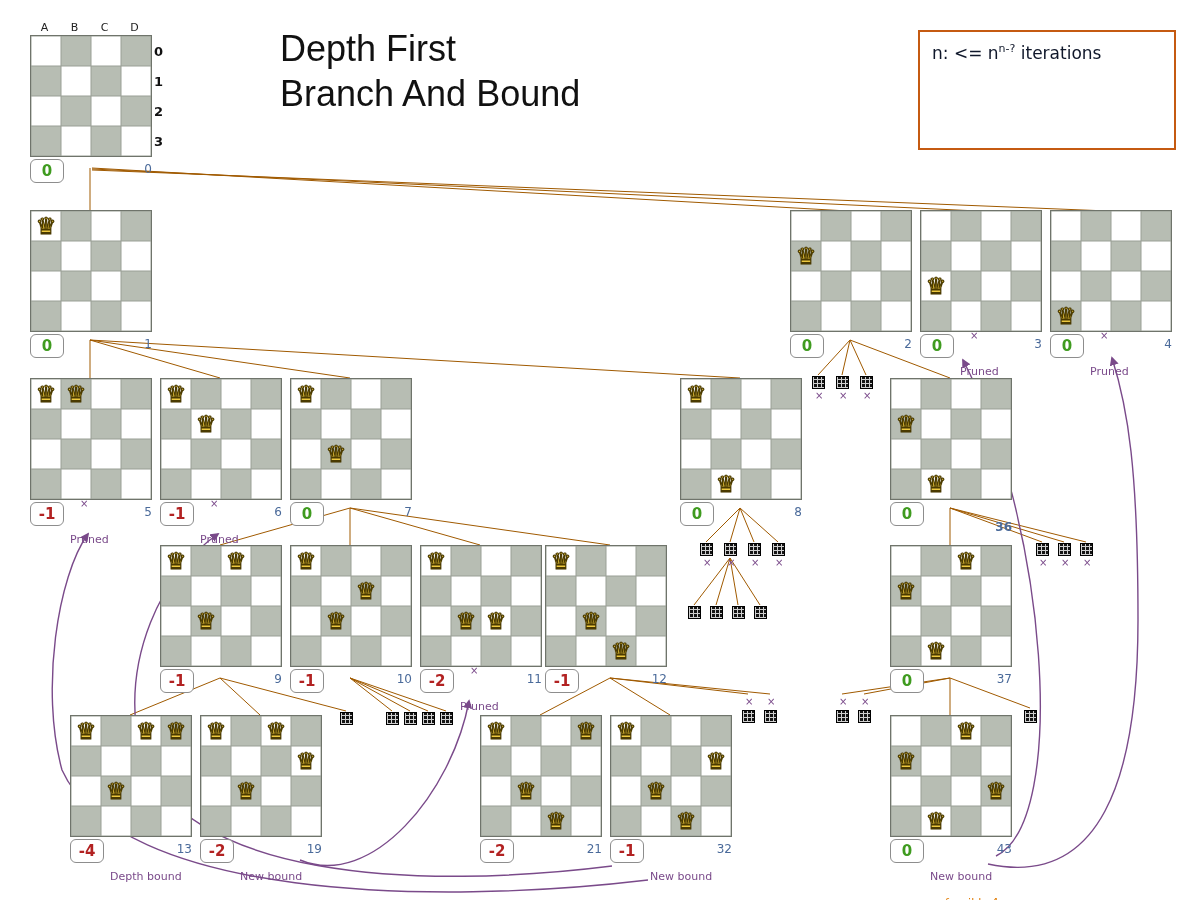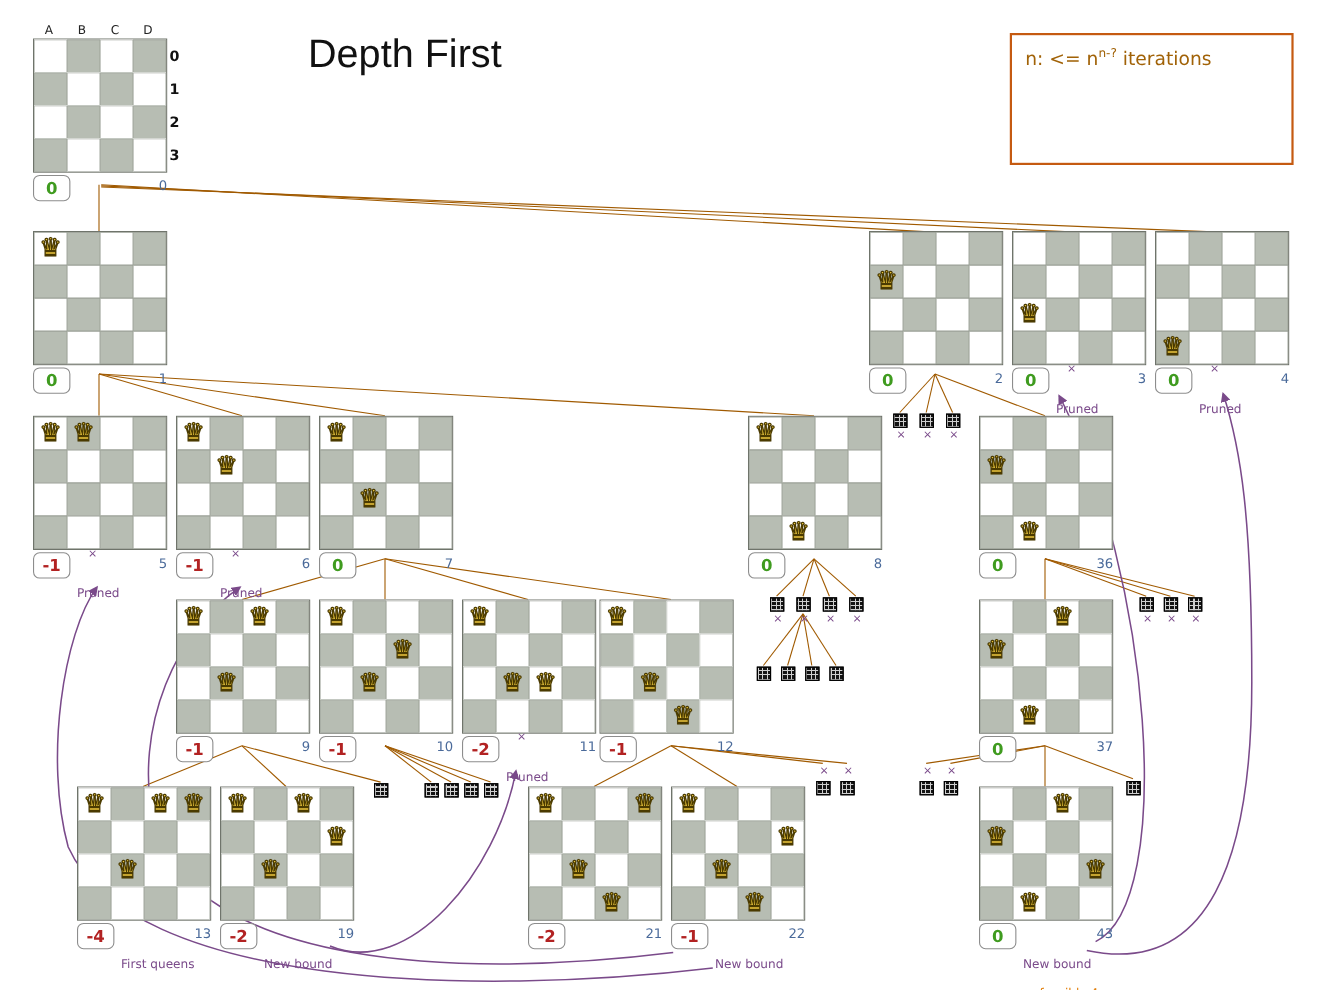--- a/index.html
+++ b/index.html
@@ -7,21 +7,21 @@
        font-family:"DejaVu Sans",sans-serif;}
   #stage{position:absolute;left:0;top:0;width:1200px;height:900px;}
   #wires{position:absolute;left:0;top:0;z-index:1;}
 
   .titlebox{position:absolute;left:280px;top:26px;width:540px;z-index:2;}
   .title-line{font-family:"Liberation Sans",sans-serif;font-size:36px;color:#111;line-height:1.25;}
   .subtitle{font-family:"Liberation Sans",sans-serif;font-size:19px;color:#222;margin-top:8px;}
 
   .notebox{position:absolute;left:918px;top:30px;width:254px;height:116px;
            border:2px solid #c55a11;z-index:2;background:#fff;}
-  .notetext{position:absolute;left:12px;top:10px;font-size:17px;color:#a16207;white-space:nowrap;}
+  .notetext{position:absolute;left:12px;top:10px;font-size:17px;color:#0f172a;white-space:nowrap;}
   .notetext sup{font-size:11px;}
 
   .board{position:absolute;z-index:2;display:grid;
          grid-template-columns:repeat(4,30px);grid-template-rows:repeat(4,30px);
          border:1px solid #6f746b;background:#fff;}
   .cell{width:30px;height:30px;box-sizing:border-box;
         box-shadow:inset 0 0 0 0.5px #9aa096;background:#fff;
         display:flex;align-items:center;justify-content:center;}
   .cell.dark{background:#b7bdb3;}
   .queen{font-size:23px;line-height:1;color:#eec93f;
@@ -106,20 +106,21 @@
       <line x1="950" y1="678" x2="1030" y2="708" stroke="#a05a00" stroke-width="1"></line>
       <path d="M 648 880 C 430 906, 120 898, 62 770 C 40 690, 58 575, 88 534" fill="none" stroke="#7a4a8a" stroke-width="1.4" marker-end="url(#arrowhead)"></path>
       <path d="M 612 866 C 420 890, 180 880, 140 750 C 120 660, 162 572, 218 534" fill="none" stroke="#7a4a8a" stroke-width="1.4" marker-end="url(#arrowhead)"></path>
       <path d="M 300 860 C 372 890, 452 792, 469 701" fill="none" stroke="#7a4a8a" stroke-width="1.4" marker-end="url(#arrowhead)"></path>
       <path d="M 988 864 C 1100 888, 1138 780, 1138 620 C 1138 470, 1128 408, 1112 358" fill="none" stroke="#7a4a8a" stroke-width="1.4" marker-end="url(#arrowhead)"></path>
       <path d="M 996 856 C 1070 820, 1046 520, 963 360" fill="none" stroke="#7a4a8a" stroke-width="1.4" marker-end="url(#arrowhead)"></path>
     </svg>
 
   <div class="titlebox">
     <div class="title-line">Depth First</div>
+    <div class="title-line">Branch And Bound</div>
   </div>
 
   <div class="notebox">
     <div class="notetext"><span>n: &lt;= n</span><sup>n-?</sup><span> iterations</span></div>
   </div>
 
 <div class="board" style="left: 30px; top: 35px;">
       <div class="cell"></div>
       <div class="cell dark"></div>
       <div class="cell"></div>
@@ -355,21 +356,21 @@
       <div class="cell"></div>
       <div class="cell dark"></div>
       <div class="cell dark"></div>
       <div class="cell">
         <div class="queen">♛</div>
       </div>
       <div class="cell dark"></div>
       <div class="cell"></div>
     </div>
     <div class="scorebox pos" style="left: 890px; top: 502px;">0</div>
-    <div class="idx" style="left: 986px; top: 505px;">36</div>
+    <div class="idx" style="left: 986px; top: 520px; font-weight: bold;">36</div>
     <div class="board" style="left: 160px; top: 545px;">
       <div class="cell">
         <div class="queen">♛</div>
       </div>
       <div class="cell dark"></div>
       <div class="cell">
         <div class="queen">♛</div>
       </div>
       <div class="cell dark"></div>
       <div class="cell dark"></div>
@@ -516,21 +517,21 @@
       </div>
       <div class="cell"></div>
       <div class="cell dark"></div>
       <div class="cell dark"></div>
       <div class="cell"></div>
       <div class="cell dark"></div>
       <div class="cell"></div>
     </div>
     <div class="scorebox neg" style="left: 70px; top: 839px;">-4</div>
     <div class="idx" style="left: 166px; top: 842px;">13</div>
-    <div class="nlabel" style="left: 110px; top: 846px;">First queens</div>
+    <div class="nlabel" style="left: 110px; top: 846px;">Depth bound</div>
     <div class="board" style="left: 200px; top: 715px;">
       <div class="cell">
         <div class="queen">♛</div>
       </div>
       <div class="cell dark"></div>
       <div class="cell">
         <div class="queen">♛</div>
       </div>
       <div class="cell dark"></div>
       <div class="cell dark"></div>
@@ -601,21 +602,21 @@
       <div class="cell"></div>
       <div class="cell dark"></div>
       <div class="cell dark"></div>
       <div class="cell"></div>
       <div class="cell dark">
         <div class="queen">♛</div>
       </div>
       <div class="cell"></div>
     </div>
     <div class="scorebox neg" style="left: 610px; top: 839px;">-1</div>
-    <div class="idx" style="left: 706px; top: 842px;">22</div>
+    <div class="idx" style="left: 706px; top: 842px;">32</div>
     <div class="nlabel" style="left: 650px; top: 846px;">New bound</div>
     <div class="board" style="left: 890px; top: 715px;">
       <div class="cell"></div>
       <div class="cell dark"></div>
       <div class="cell">
         <div class="queen">♛</div>
       </div>
       <div class="cell dark"></div>
       <div class="cell dark">
         <div class="queen">♛</div>

